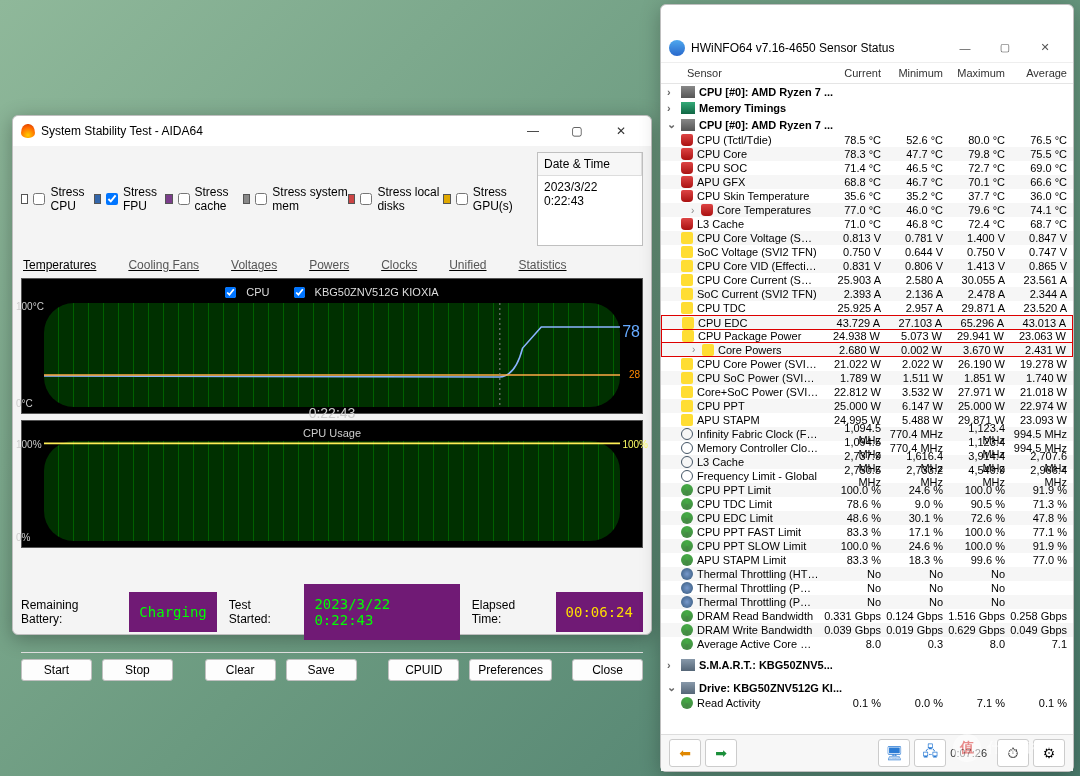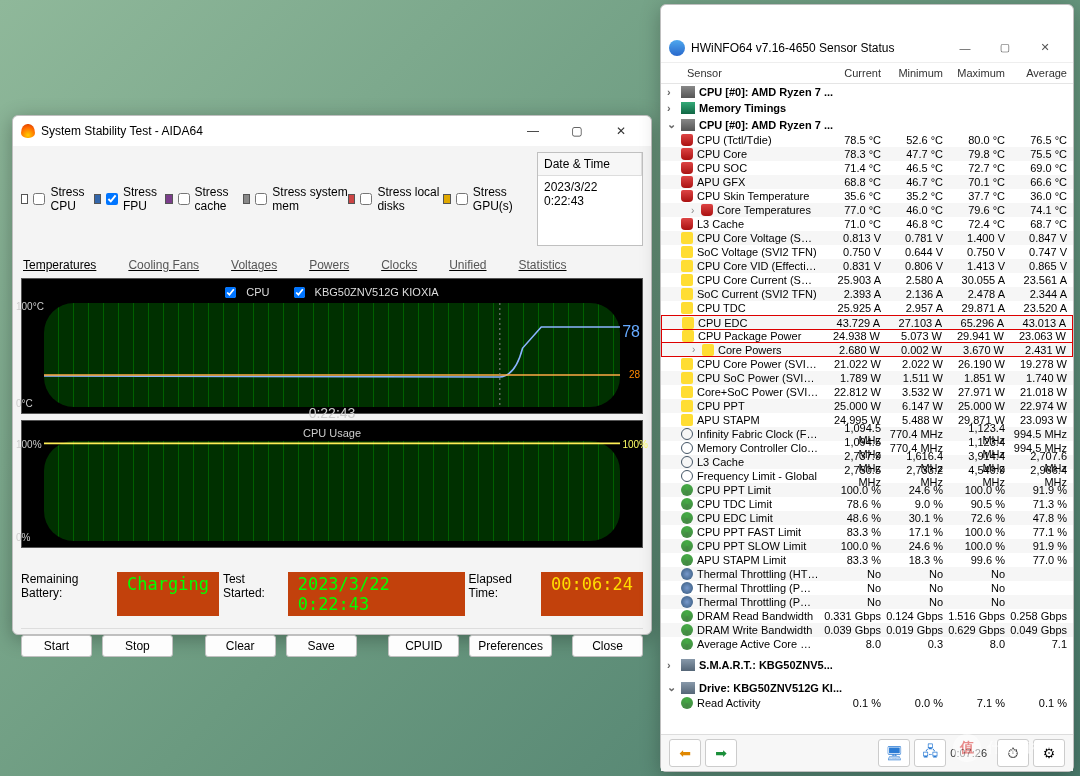--- a/index.html
+++ b/index.html
@@ -38,22 +38,22 @@
 .aida64 .temp-chart, .aida64 .cpu-chart { position: relative; background: repeating-linear-gradient(to right, #003000 0, #003000 14px, #006000 14px, #006000 15px), repeating-linear-gradient(to bottom, #003000 0, #003000 14px, #006000 14px, #006000 15px); height: 104px; margin: 2px 18px; border-radius: 30px; }
 .aida64 .cpu-chart { height: 100px; }
 .aida64 .y-label-left { position: absolute; left: -28px; color: #ccc; font-size: 10px; }
 .aida64 .y-top { top: -2px; } .aida64 .y-bot { bottom: -2px; }
 .aida64 .temp-78 { position: absolute; right: -20px; top: 20px; color: #66aaff; font-size: 16px; }
 .aida64 .temp-28 { position: absolute; right: -20px; top: 66px; color: #ff8800; font-size: 10px; }
 .aida64 .cpu-100 { position: absolute; right: -28px; top: -2px; color: #ffff66; font-size: 10px; }
 .aida64 .x-lbl { position: absolute; left: 50%; bottom: -14px; transform: translateX(-50%); color: #ccc; font-size: 14px; }
 .aida64 .chart-title { color: #ccc; text-align: center; font-size: 11px; padding-top: 2px; }
 
-.aida64 .status-bar { display: flex; gap: 4px; margin-top: 24px; font-size: 12px; color: #000; }
-.aida64 .status-led { background: #c2410c; color: #0f0; padding: 2px 10px; font-family: monospace; font-size: 17px; }
+.aida64 .status-bar { display: flex; align-items: center; gap: 12px; margin-top: 36px; font-size: 12px; color: #000; }
+.aida64 .status-led { background: #701a75; color: #0f0; padding: 12px 10px; font-family: monospace; font-size: 14px; }
 .aida64 .status-led.y { color: #ffdd00; }
 
 .aida64 .btn-row { display: flex; gap: 10px; margin-top: 12px; padding-top: 6px; border-top: 1px solid #ddd; }
 .aida64 .btn { background: #fdfdfd; border: 1px solid #c0c0c0; border-radius: 3px; padding: 3px 0; width: 72px; text-align: center; font-size: 12px; }
 .aida64 .btn-row .spacer { flex: 1; }
 
 
 .hwinfo { position: absolute; left: 660px; top: 4px; width: 414px; height: 768px; background: #fff; border: 1px solid #bfbfbf; border-radius: 6px; box-shadow: 0 4px 20px rgba(0,0,0,.25); display: flex; flex-direction: column; }
 .hwinfo .titlebar { display: flex; align-items: center; height: 30px; padding: 0 8px; background: #fff; border-bottom: 1px solid #eee; border-radius: 6px 6px 0 0; margin-top: 28px; }
 .hwinfo .titlebar .globe { width: 16px; height: 16px; background: linear-gradient(#4fa8ee,#2868cc); border-radius: 50%; margin-right: 6px; position: relative; }

